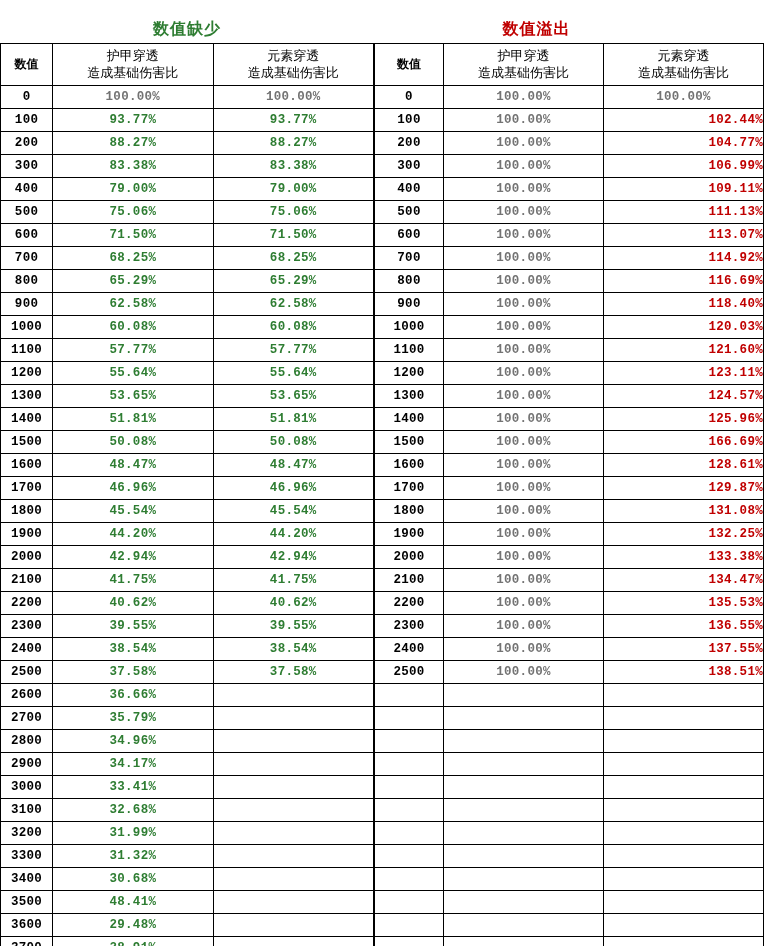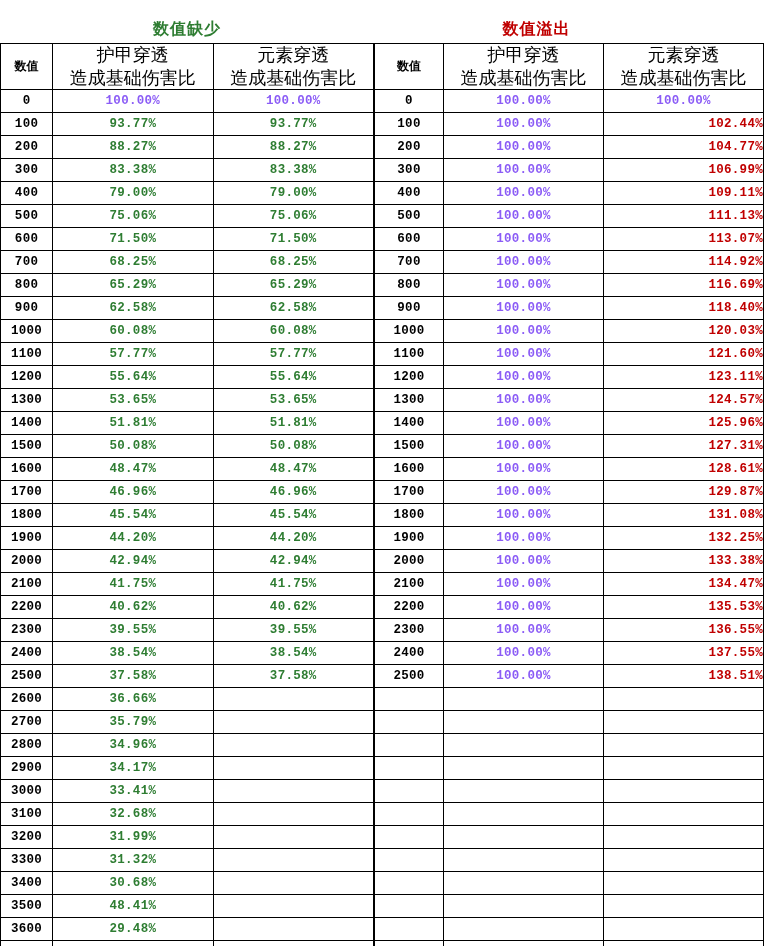--- a/index.html
+++ b/index.html
@@ -53,30 +53,30 @@
     text-align: center;
     vertical-align: middle;
     font-weight: bold;
     height: 23px;
     box-sizing: border-box;
     overflow: hidden;
     white-space: nowrap;
   }
   thead td {
     height: 42px;
-    font-size: 18px;
+    font-size: 13px;
     line-height: 1.25;
     font-weight: normal;
     color: #000;
   }
   thead td.hdr-num { font-weight: bold; font-size: 12px; }
   .hdr-two-line span { display: block; }
 
   td.val { font-family: "Liberation Mono", monospace; letter-spacing: 0.3px; }
-  .c-black { color: #8b5cf6; }
+  .c-black { color: #737373; }
   .c-green { color: #2e7d32; }
   .c-red { color: #c00000; text-align: right; }
   .c-num { color: #000000; }
 
   td.empty { border: 1px solid #000000; }
 
   
   .col-num-l { width: 52px; }
   .col-a-l { width: 160px; }
   .col-b-l { width: 160px; }
@@ -403,21 +403,21 @@
             <td class="val c-red">124.57%</td>
           </tr>
           <tr>
             <td class="val c-num">1400</td>
             <td class="val c-black">100.00%</td>
             <td class="val c-red">125.96%</td>
           </tr>
           <tr>
             <td class="val c-num">1500</td>
             <td class="val c-black">100.00%</td>
-            <td class="val c-red">127.31%</td>
+            <td class="val c-red">166.69%</td>
           </tr>
           <tr>
             <td class="val c-num">1600</td>
             <td class="val c-black">100.00%</td>
             <td class="val c-red">128.61%</td>
           </tr>
           <tr>
             <td class="val c-num">1700</td>
             <td class="val c-black">100.00%</td>
             <td class="val c-red">129.87%</td>

